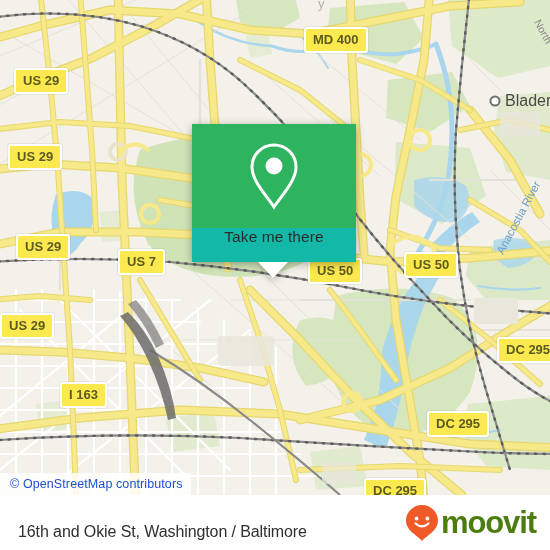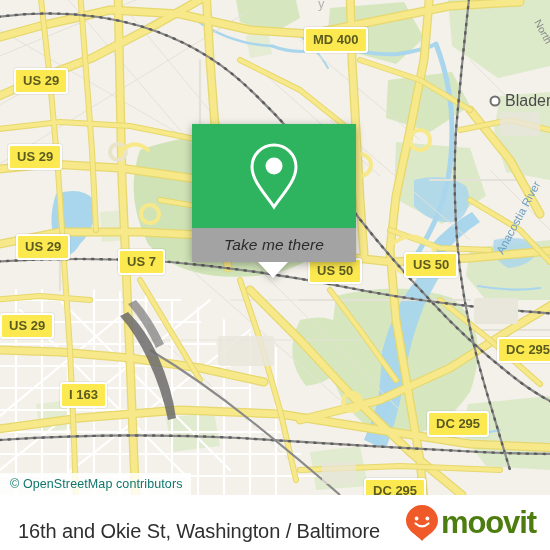--- a/index.html
+++ b/index.html
@@ -34,21 +34,21 @@
   
   #attribution {
     position: absolute;
     left: 0;
     bottom: 0;
     height: 22px;
     line-height: 22px;
     padding: 0 8px 0 10px;
     background: rgba(255,255,255,0.82);
     font-size: 12.5px;
-    color: #0f766e;
+    color: #1d4ed8;
     white-space: nowrap;
     letter-spacing: 0.1px;
   }
 
   
   #callout {
     position: absolute;
     left: 192px;
     top: 124px;
     width: 164px;
@@ -62,25 +62,23 @@
   }
   #callout-pin {
     position: absolute;
     left: 50%;
     top: 50%;
     transform: translate(-50%,-50%);
   }
   #callout-bar {
     width: 164px;
     height: 34px;
-    background: #a3a3a3;
+    background: #14b8a6;
     display: flex;
-    align-items: center;
     justify-content: center;
-    font-style: italic;
   }
   #callout-label {
     font-size: 15.5px;
     color: #2b2b2b;
     letter-spacing: 0.1px;
     white-space: nowrap;
   }
   #callout-tail {
     position: absolute;
     left: 66px;
@@ -100,21 +98,21 @@
     width: 550px;
     height: 55px;
     background: #ffffff;
     display: flex;
     align-items: center;
     justify-content: space-between;
     padding: 0 14px 0 18px;
     box-sizing: border-box;
   }
   #footer-address {
-    font-size: 20px;
+    font-size: 16px;
     color: #2f2f2f;
     letter-spacing: -0.1px;
     white-space: nowrap;
     margin-top: 18px;
   }
   #brand {
     display: flex;
     align-items: center;
     gap: 2px;
   }

